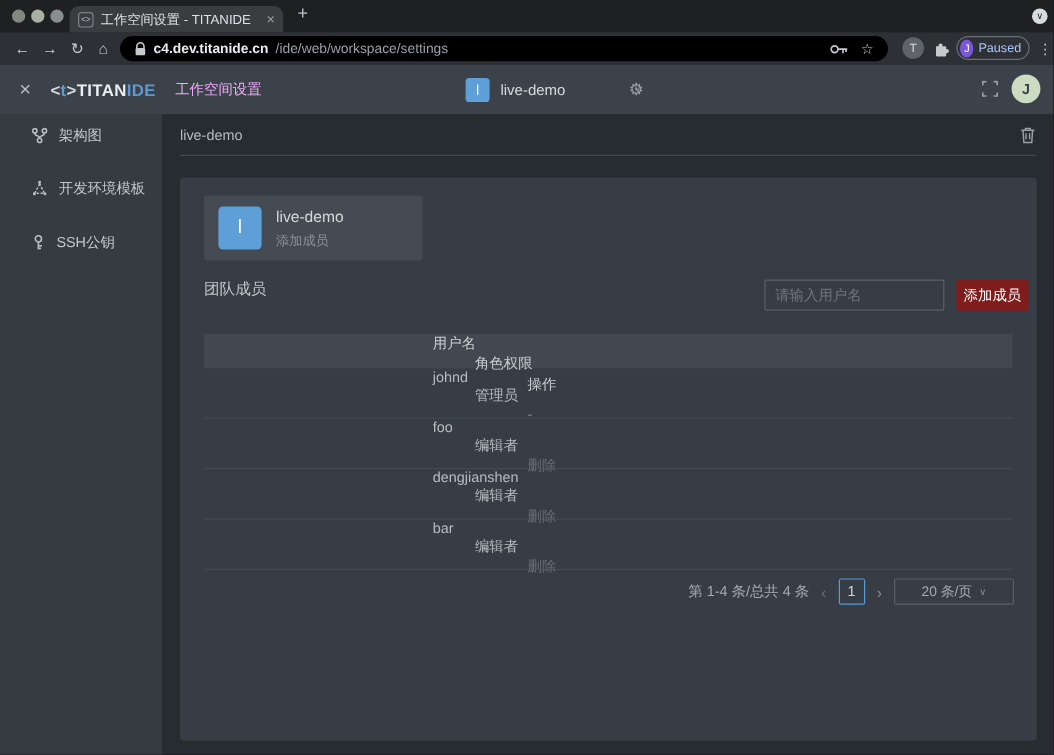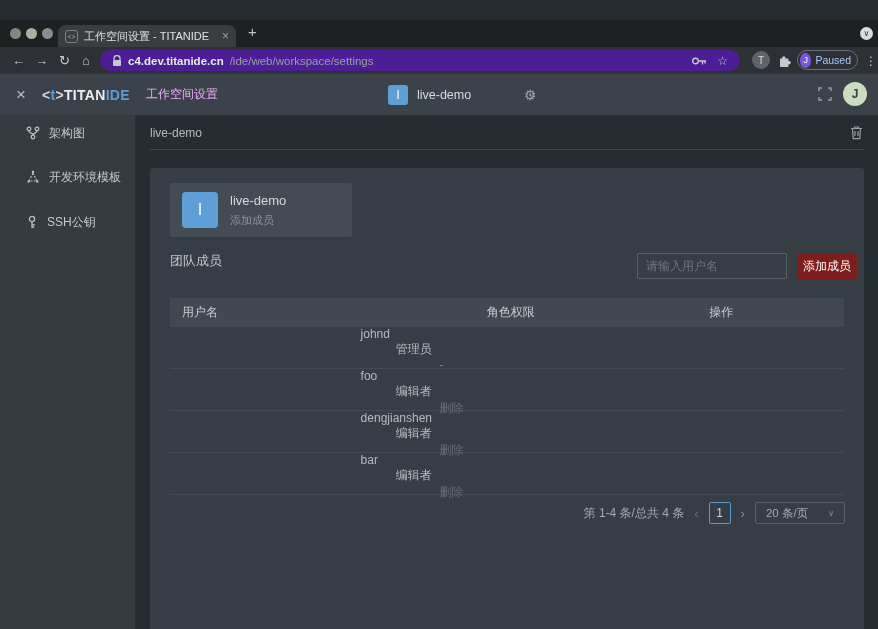--- a/index.html
+++ b/index.html
@@ -1,38 +1,38 @@
 <!DOCTYPE html>
 <html><head>
 <meta charset="utf-8">
 <style>
   * { margin:0; padding:0; box-sizing:border-box; }
   html,body { background:#111; }
   body { font-family:"Liberation Sans","DejaVu Sans",sans-serif; }
   .screen { position:relative; width:878px; height:629px; overflow:hidden; background:#272c30; }
-  .abs { position:absolute;margin-top:20px; }
+  .abs { position:absolute; }
 
   
   .tabstrip { left:0; top:0; width:878px; height:27px; background:#1e2022; }
   .light { width:11px; height:11px; border-radius:50%; position:absolute; top:8px; }
   .tab { position:absolute; left:58px; top:5px; width:178px; height:22px; background:#3a3c40;
          border-radius:8px 8px 0 0; display:flex; align-items:center; padding:0 7px; gap:6px; }
   .favicon { width:13px; height:13px; border:1px solid #7e838a; border-radius:3px; color:#aeb3b9;
              font-size:7px; display:flex; align-items:center; justify-content:center; flex:none; }
   .tabtitle { color:#dfe1e5; font-size:11px; white-space:nowrap; overflow:hidden; flex:1; }
   .tabclose { color:#9aa0a6; font-size:12px; flex:none; cursor:default; }
   .newtab { position:absolute; left:248px; top:3px; color:#c0c3c7; font-size:15px; }
   .tabsearch { position:absolute; right:5px; top:7px; width:13px; height:13px; border-radius:50%;
                background:#d8dbdf; color:#2e3134; font-size:8px; display:flex; align-items:center; justify-content:center; }
 
   
   .toolbar { left:0; top:27px; width:878px; height:27px; background:#2d3034; }
   .navic { position:absolute; top:0; height:27px; display:flex; align-items:center; color:#c7cacd; font-size:13px; }
   .urlpill { position:absolute; left:100px; top:3px; width:640px; height:21px; border-radius:11px;
-             background:#4c1d95; display:flex; align-items:center; padding:0 12px; gap:6px; }
+             background:#000000; display:flex; align-items:center; padding:0 12px; gap:6px; }
   .domain { color:#e8eaed; font-size:11.5px; font-weight:700; }
   .urlpath { color:#9aa0a6; font-size:11.5px; }
   .pillright { margin-left:auto; display:flex; align-items:center; gap:10px; }
   .star { color:#c7cacd; font-size:12px; }
   .extbadge { position:absolute; left:752px; top:4px; width:18px; height:18px; border-radius:50%;
               background:#5f6468; color:#d8dbde; font-size:10px; display:flex; align-items:center; justify-content:center; }
   .puzzle { position:absolute; left:777px; top:6px; }
   .profilepill { position:absolute; left:797px; top:3px; width:61px; height:20px; border:1px solid #697077;
                  border-radius:11px; display:flex; align-items:center; padding:0 6px 0 2px; gap:4px; }
   .pavatar { width:15px; height:15px; border-radius:50%; background:#7a56d8; color:#fff; font-size:9px;
@@ -78,38 +78,38 @@
 
   .secheading { position:absolute; left:20px; top:84px; color:#c2c6cb; font-size:13px; }
   .userinput { position:absolute; left:487px; top:85px; width:150px; height:26px; background:transparent;
                border:1px solid #596069; border-radius:2px; color:#c6cacf; font-size:12px; padding:0 8px;
                font-family:inherit; outline:none; }
   .userinput::placeholder { color:#6e757d; }
   .addbtn { position:absolute; left:647px; top:85px; width:60px; height:26px; background:#7f1d1d; border:none;
             border-radius:2px; color:#fff; font-size:12px; font-family:inherit; }
 
   .table { position:absolute; left:20px; top:130px; width:674px; }
-  .thead { display:flex; height:29px; background:#424850; align-items:center; }
+  .thead { display:flex; height:29px; background:#424850; align-items:center;flex-direction:column; }
   .trow { display:flex; height:42px; align-items:center; border-bottom:1px solid #434a51;flex-direction:column; }
   .c1 { width:47%; padding-left:12px; }
   .c2 { width:33%;font-family:Liberation Serif, serif; }
   .c3 { width:20%; }
   .thead div { color:#c9cdd2; font-size:12px; }
   .trow div { color:#b7bbc0; font-size:12px; }
   .trow .dash { color:#80868d; }
   .trow .dellink { color:#666d75; }
 
   .pager { position:absolute; right:19px; top:334px; display:flex; align-items:center; gap:10px; }
   .pgsummary { color:#a5aab0; font-size:12px; }
   .pgprev { color:#6d737a; font-size:13px; }
   .pgnext { color:#8a9097; font-size:13px; }
   .pgbox { width:22px; height:22px; border:1px solid #5b9bd5; border-radius:2px; color:#d2d6da; font-size:12px;
            display:flex; align-items:center; justify-content:center; }
   .pgsize { height:22px; border:1px solid #596069; border-radius:2px; color:#a5aab0; font-size:11.5px;
-            display:flex; align-items:center; padding:0 10px; gap:20px; }
+            display:flex; align-items:center; padding:0 22px; gap:6px; }
   .pgsize i { font-style:normal; color:#878d94; font-size:8px; }
 </style>
 </head>
 <body>
 
 <div class="screen">
 
   <div class="abs tabstrip">
     <div class="light" style="left:10px;background:#828782;"></div>
     <div class="light" style="left:26px;background:#a9b2a2;"></div>

